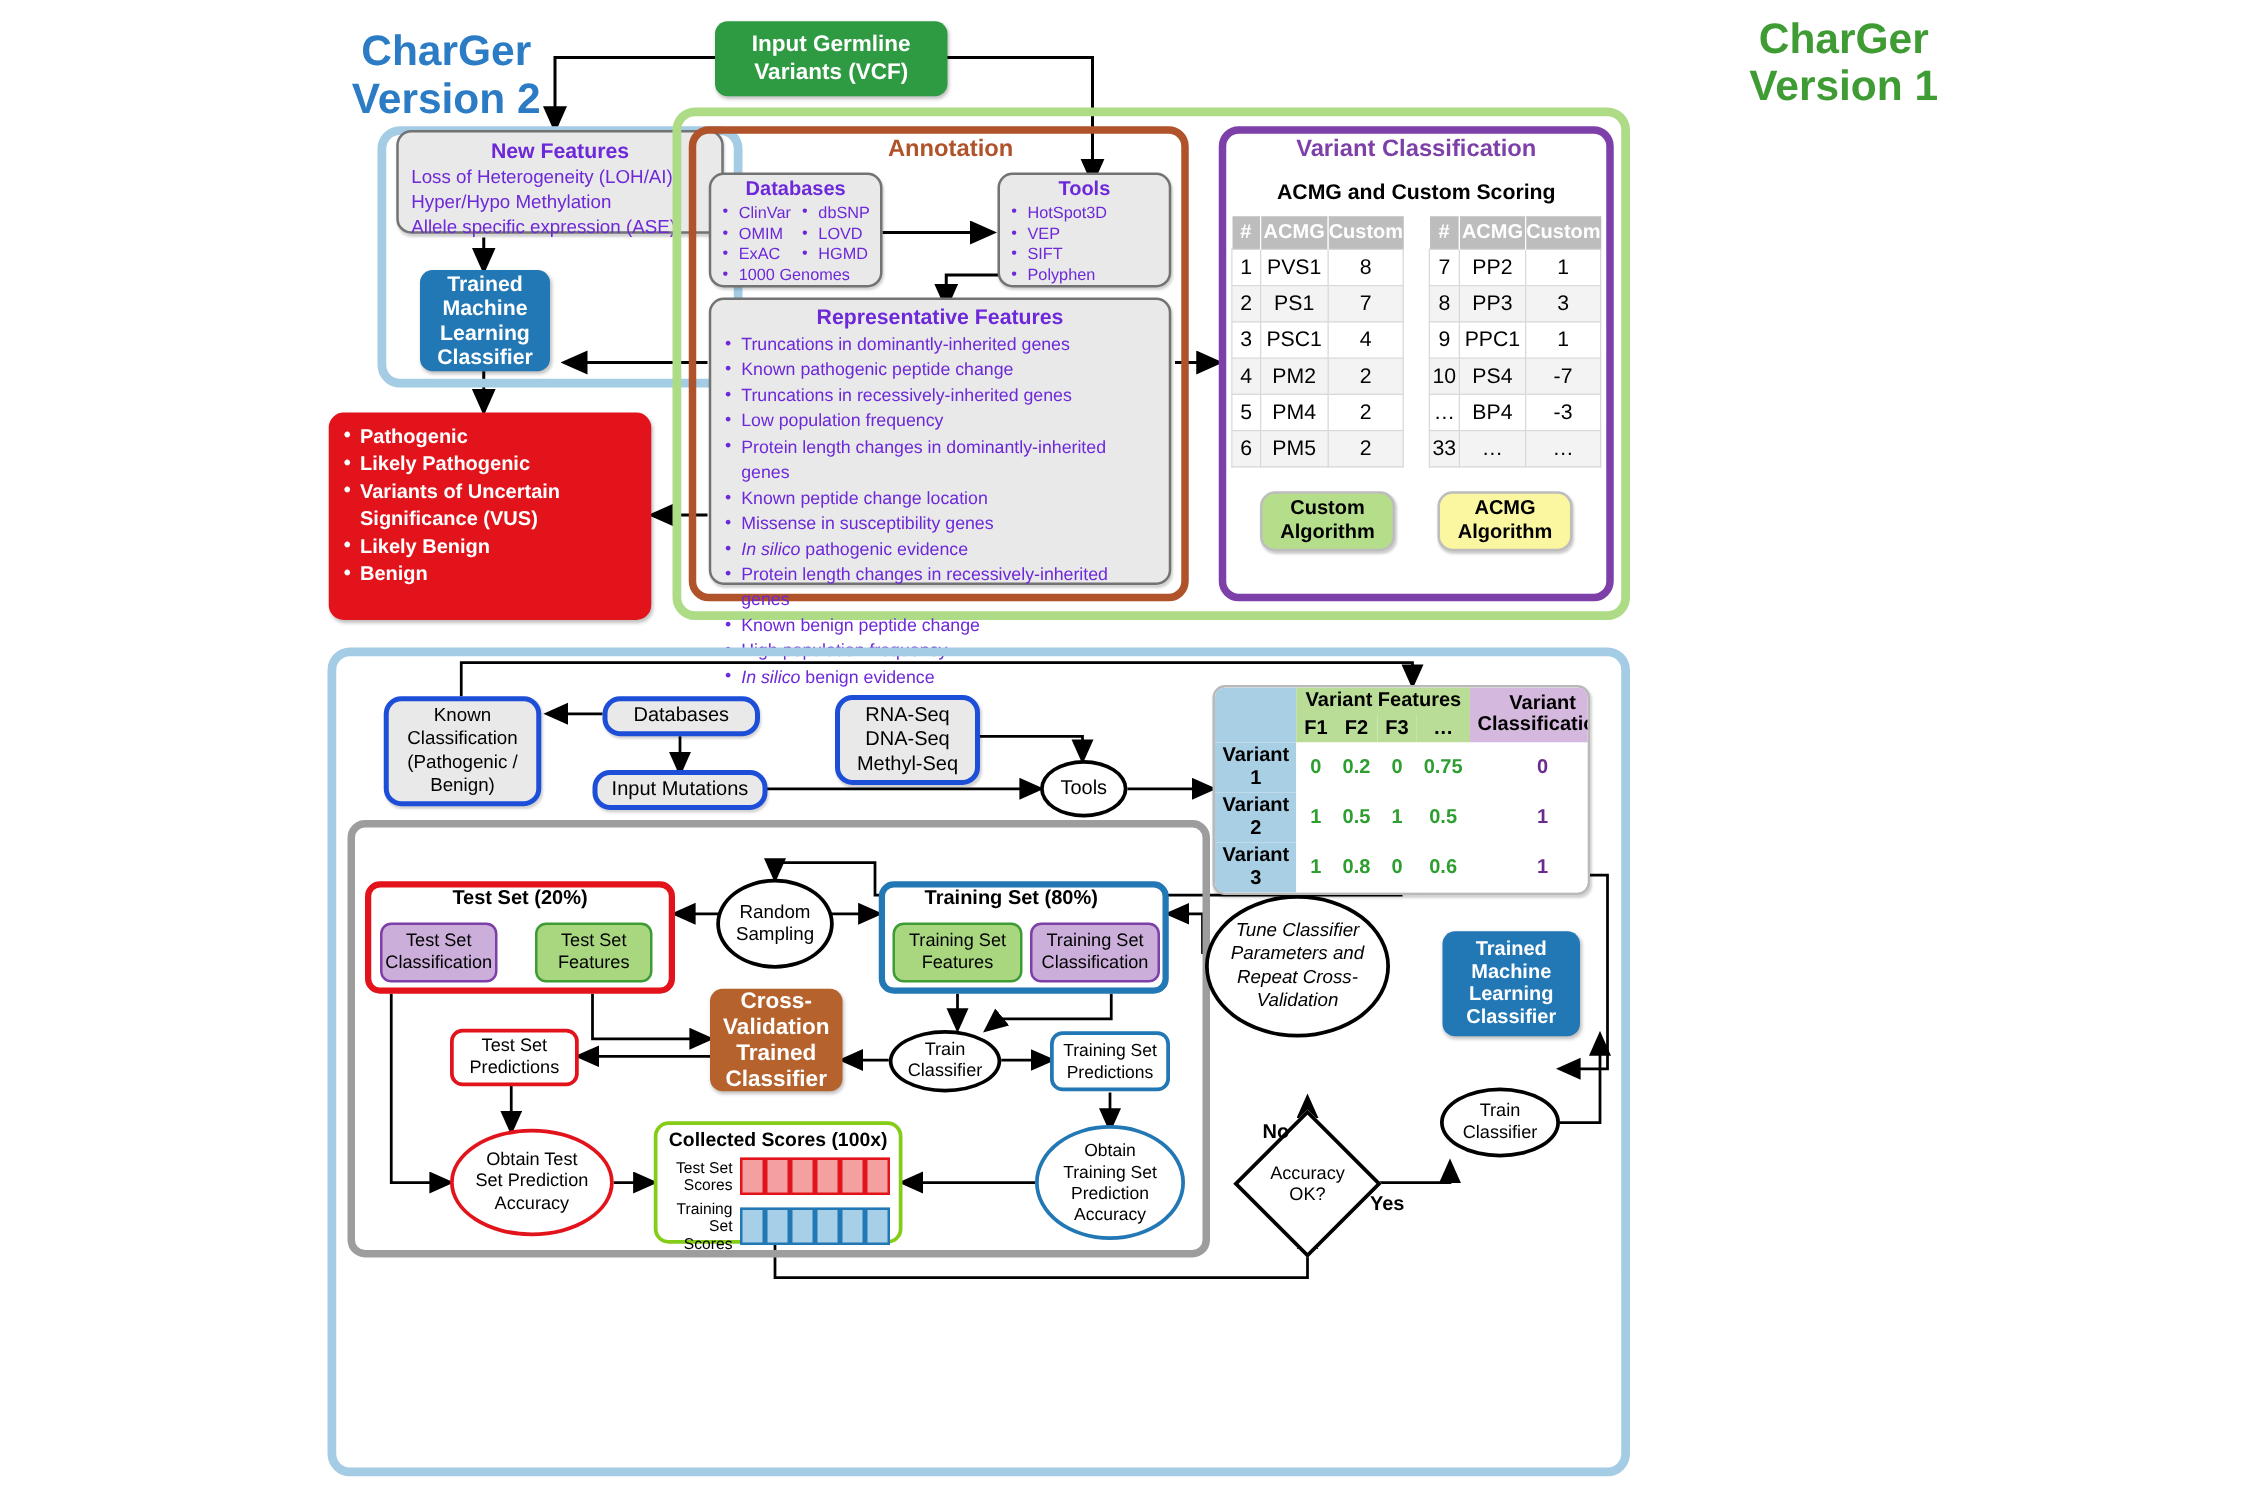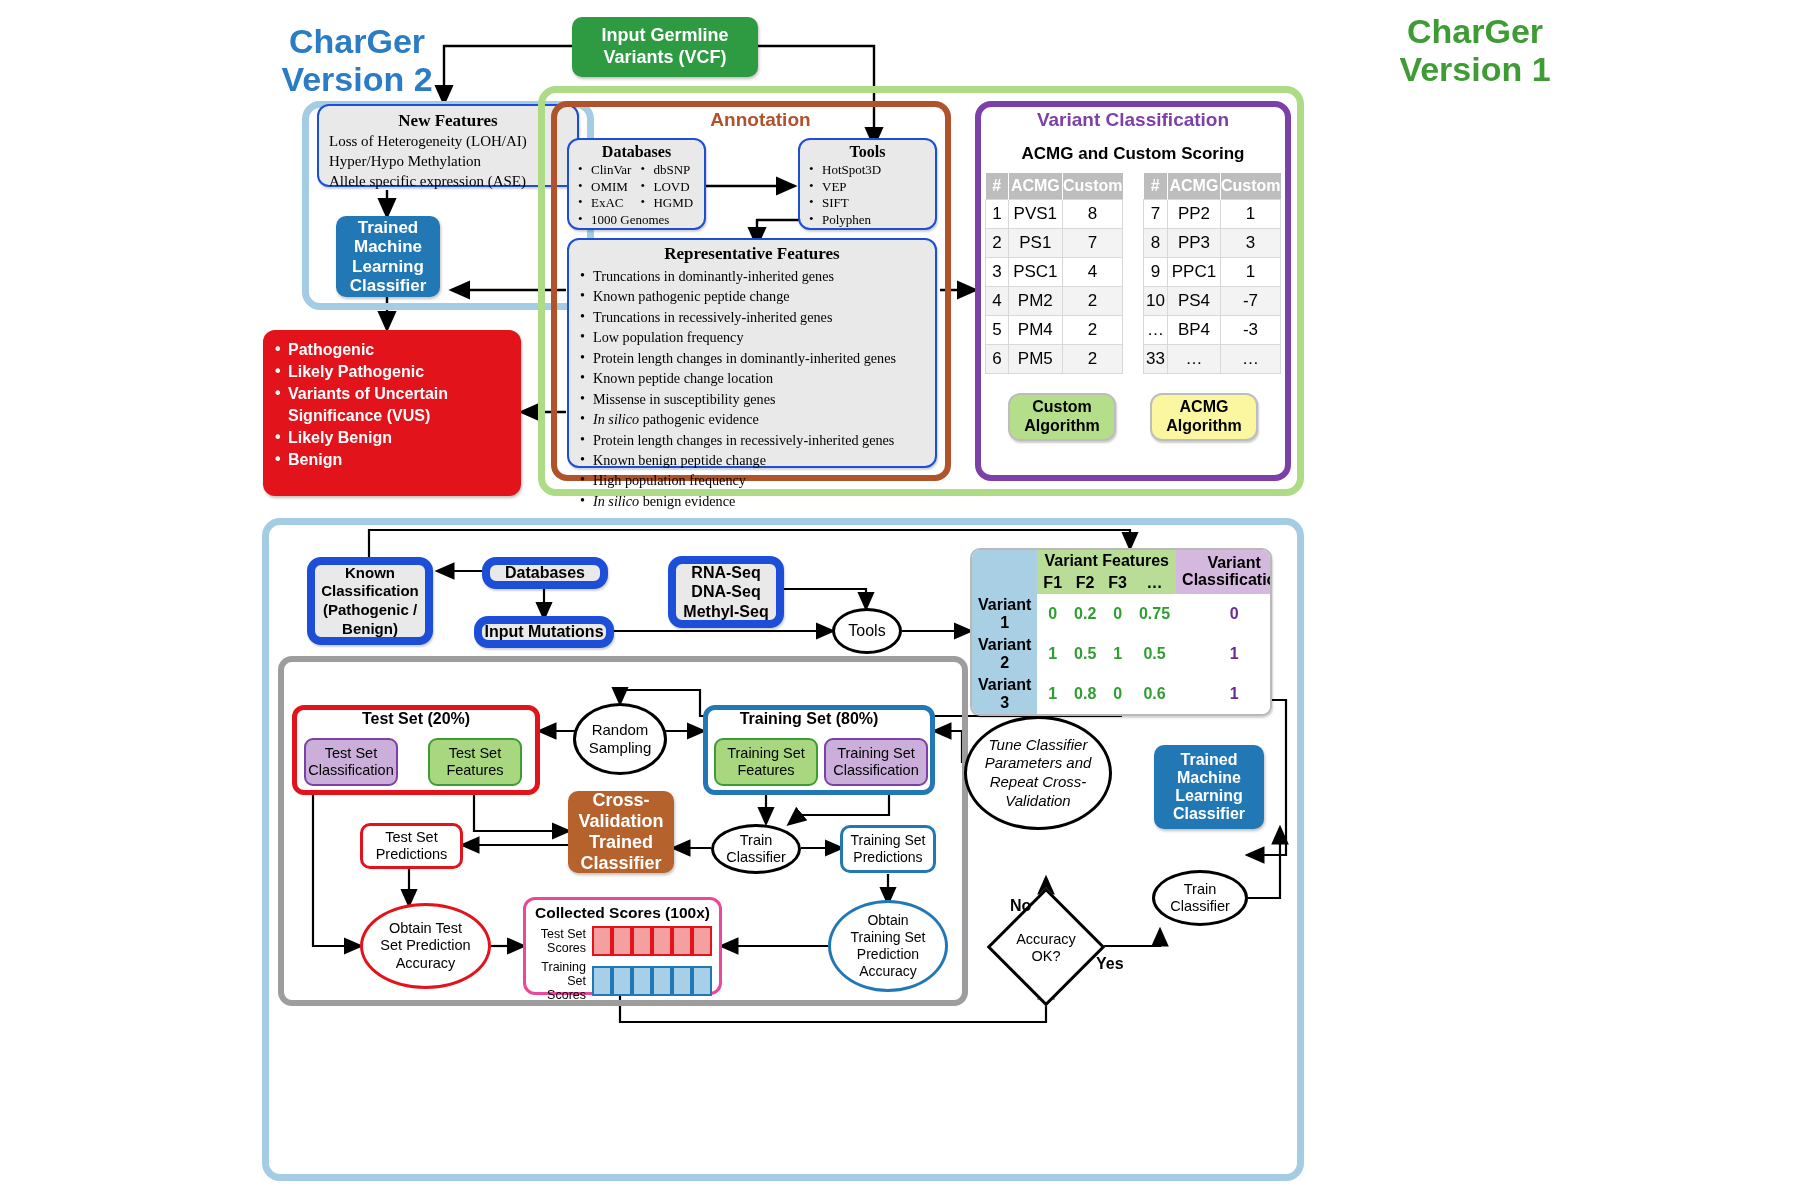--- a/index.html
+++ b/index.html
@@ -26,24 +26,23 @@
   
   .frame { border-radius: 18px; background: transparent; }
   .frame-blue  { border: 7px solid #a4cce4; }
   .frame-green { border: 7px solid #aedb85; }
   .frame-orange{ border: 6px solid #b0522a; border-radius:16px; }
   .frame-purple{ border: 6px solid #7d3fa8; border-radius:16px; }
   .frame-gray  { border: 6px solid #9d9d9d; border-radius:14px; }
 
   
   .gbox {
-    background:#e9e9e9; border:2px solid #1d4ed8; border-radius:12px;
+    background:#e9e9e9; border:2px solid #737373; border-radius:12px;
     box-shadow: 1px 2px 2px rgba(0,0,0,.18);
-    color:#000000;
-    font-family:Liberation Serif, serif;
+    color:#6d28d9;
   }
   .gbox-ttl { font-weight:bold; text-align:center; }
 
   .bullets { list-style:none; margin:0; padding:0; }
   .bullets li { position:relative; padding-left:14px; }
   .bullets li:before { content:"\2022"; position:absolute; left:1px; top:-1px; }
 
   
   .bluebox {
     background:#2277b5; color:#fff; font-weight:bold; border-radius:10px;
@@ -85,31 +84,31 @@
   .vf-corner { background:#a9cfe5; }
   .vf-grp { background:#b9dd96; font-weight:bold; font-size:16px; }
   .vf-sub { background:#b9dd96; font-weight:bold; font-size:16px; }
   .vf-cls { background:#d5b8dd; font-weight:bold; font-size:15px; line-height:1.05; }
   .vf-rowhdr { background:#a9cfe5; font-weight:bold; font-size:16px; text-align:center; }
   .vf-val { color:#2f9e30; font-weight:bold; background:#fff; }
   .vf-cl  { color:#6a2a8e; font-weight:bold; background:#fff; }
 
   
   .pill {
-    background:#e9e9e9; border:8px solid #1d4ed8; border-radius:14px;
-    box-shadow:1px 2px 2px rgba(0,0,0,.18); font-weight:bold;
+    background:#e9e9e9; border:4px solid #1d4ed8; border-radius:14px;
+    box-shadow:1px 2px 2px rgba(0,0,0,.18); font-weight:normal;
   }
   .ellipse {
     border:3px solid #000; border-radius:50%; background:#fff;
   }
   .ellipse-red  { border-color:#e2131b; }
   .ellipse-blue { border-color:#2277b5; }
   .rbox-red   { border:3px solid #e2131b; border-radius:10px; background:#fff; }
   .rbox-blue  { border:3px solid #2277b5; border-radius:10px; background:#fff; }
-  .rbox-black { border:3px solid #ec4899;    border-radius:12px; background:#fff; }
+  .rbox-black { border:3px solid #84cc16;    border-radius:12px; background:#fff; }
   .sub-purple { background:#cbaed9; border:2px solid #7d3fa8; border-radius:9px; }
   .sub-green  { background:#a8d780; border:2px solid #3f9c35; border-radius:9px; }
 
   .cv-label { font-style:italic; font-size:24px; font-weight:normal; color:#000; }
 
   
   .stack { display:flex; }
   .stack div { border:2px solid; }
   .stack-red div { background:#f4a0a0; border-color:#e2131b; }
   .stack-blue div { background:#a8cfe8; border-color:#2277b5; }

